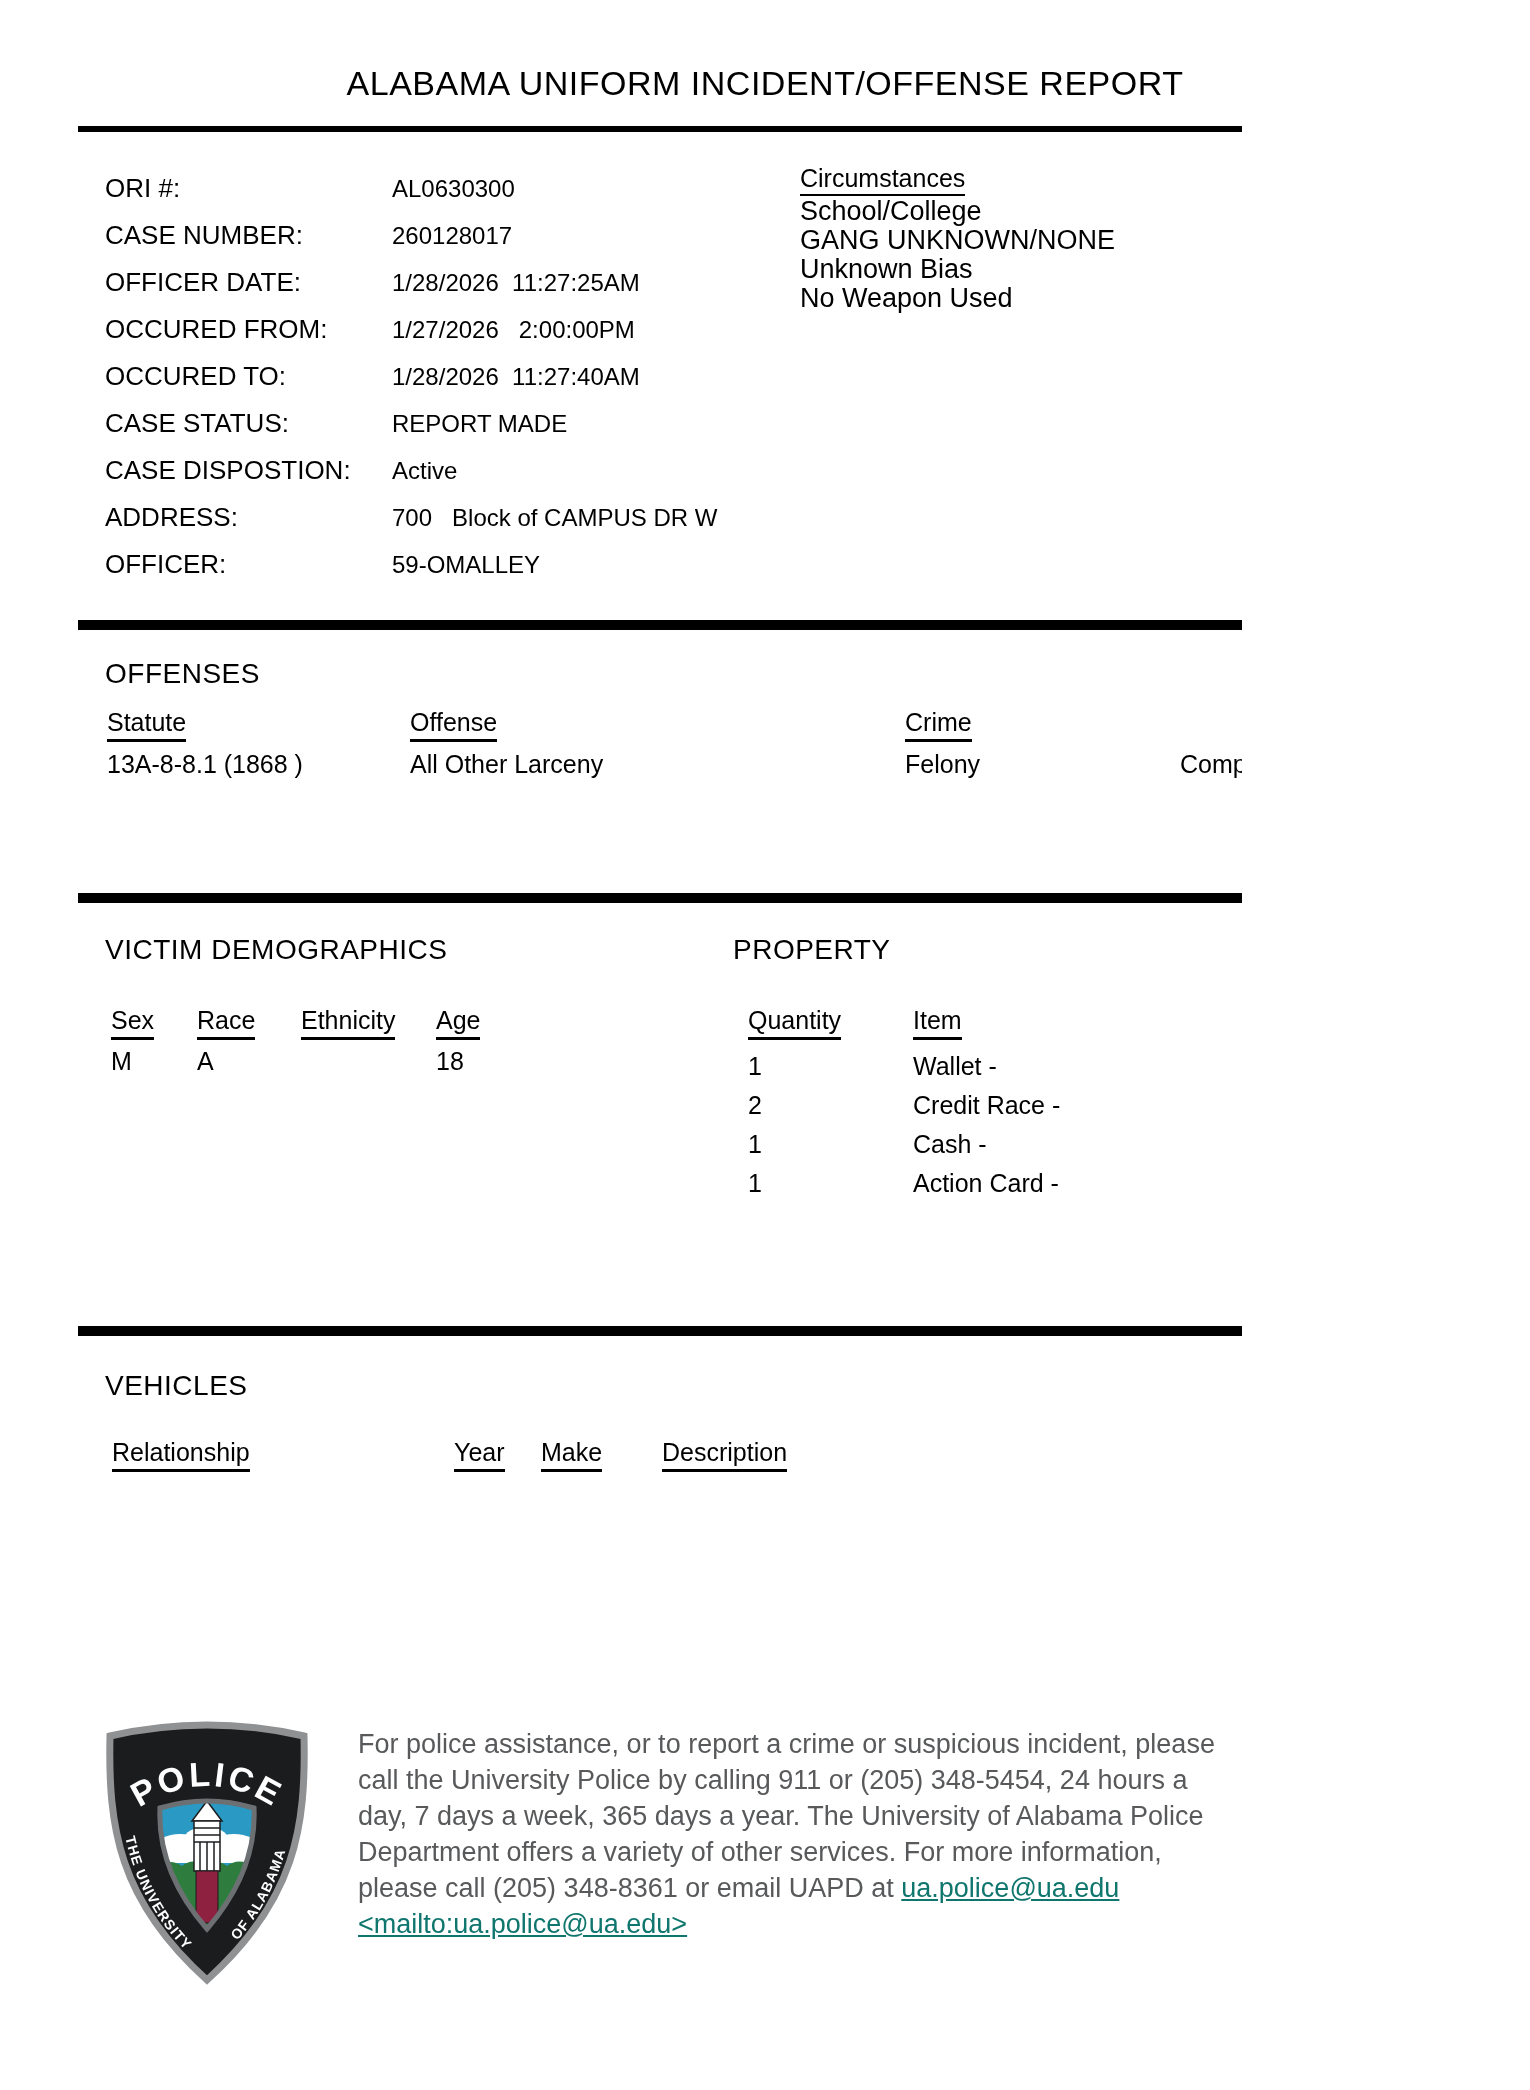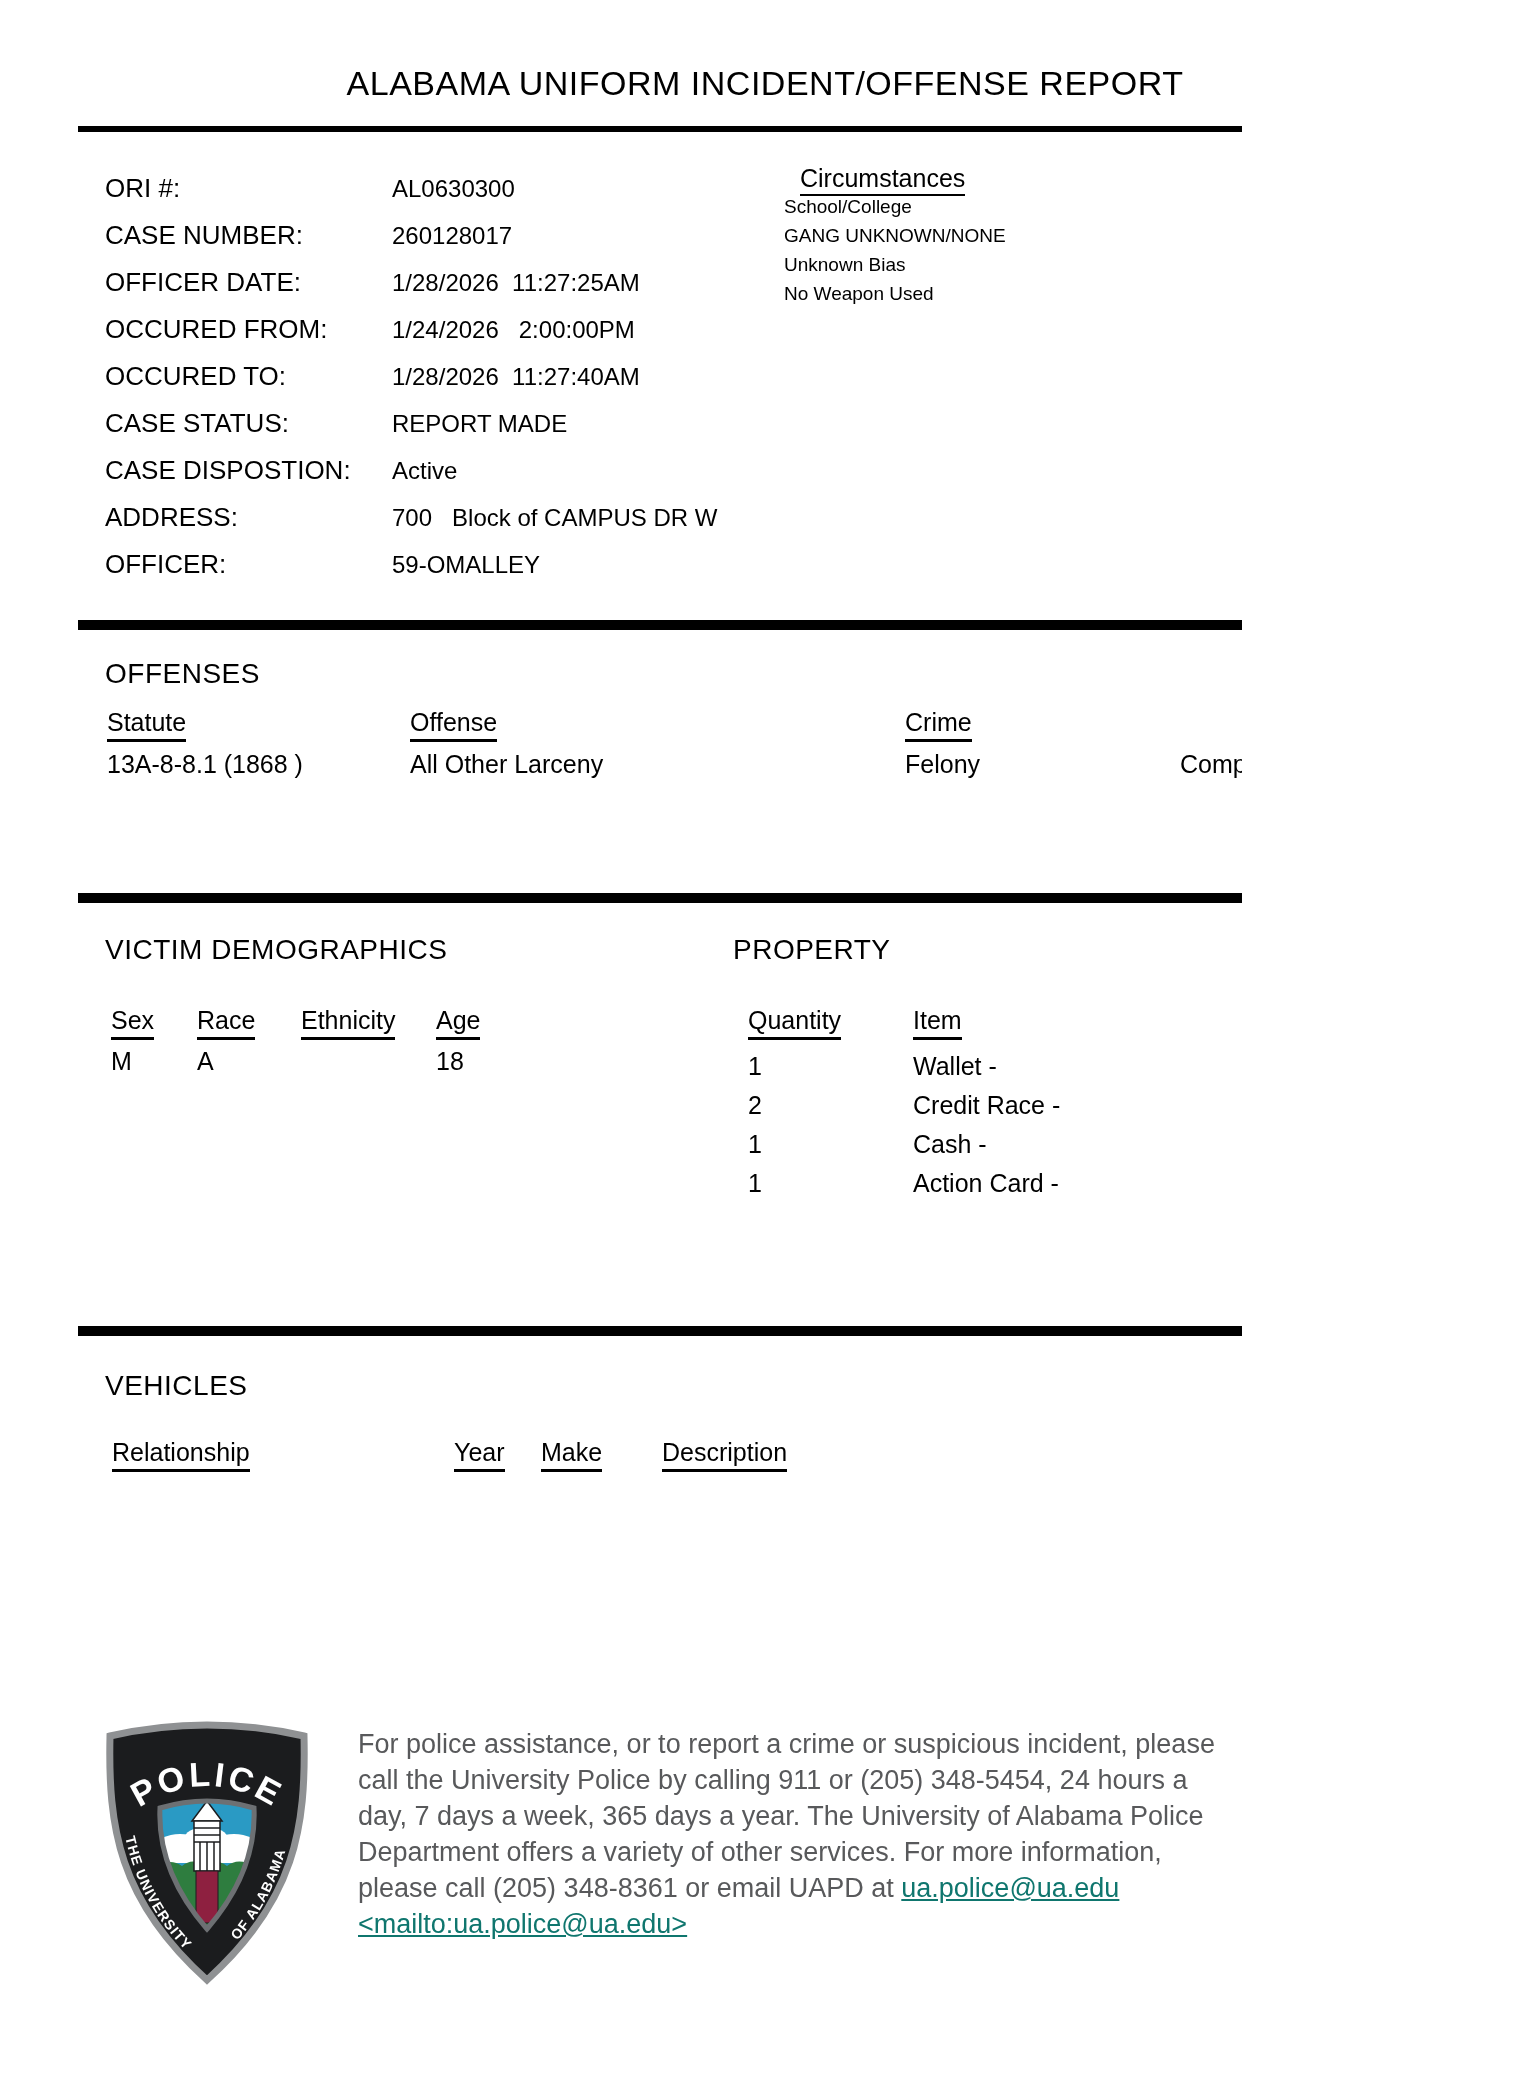--- a/index.html
+++ b/index.html
@@ -14,21 +14,21 @@
   }
   .rule{position:absolute;left:78px;width:1379px;background:#000;}
   .rule-thin{height:6px;}
   .rule-thick{height:10px;}
   .field-label{position:absolute;left:105px;font-size:26px;white-space:pre;}
   .field-value{position:absolute;left:392px;font-size:24px;white-space:pre;}
   .circ-head{
     position:absolute;left:800px;top:164px;font-size:25px;
     border-bottom:2px solid #000;padding-bottom:1px;
   }
-  .circ-item{position:absolute;left:784px;font-size:19px;}
+  .circ-item{position:absolute;left:800px;font-size:27px;}
   .section-heading{position:absolute;font-size:28px;letter-spacing:0.5px;}
   .colhead{
     position:absolute;font-size:25px;
     border-bottom:3px solid #000;padding-bottom:2px;
   }
   .cell{position:absolute;font-size:25px;white-space:pre;}
   .footer-line{
     position:absolute;left:358px;width:1000px;height:36px;line-height:36px;
     font-size:27px;color:#58595B;white-space:pre;
   }
@@ -51,21 +51,21 @@
     <div>
       <span class="field-label" style="top:220px">CASE NUMBER:</span>
       <span class="field-value" style="top:222px">260128017</span>
     </div>
     <div>
       <span class="field-label" style="top:267px">OFFICER DATE:</span>
       <span class="field-value" style="top:269px">1/28/2026  11:27:25AM</span>
     </div>
     <div>
       <span class="field-label" style="top:314px">OCCURED FROM:</span>
-      <span class="field-value" style="top:316px">1/24/2026   2:00:00PM</span>
+      <span class="field-value" style="top:316px">1/27/2026   2:00:00PM</span>
     </div>
     <div>
       <span class="field-label" style="top:361px">OCCURED TO:</span>
       <span class="field-value" style="top:363px">1/28/2026  11:27:40AM</span>
     </div>
     <div>
       <span class="field-label" style="top:408px">CASE STATUS:</span>
       <span class="field-value" style="top:410px">REPORT MADE</span>
     </div>
     <div>

